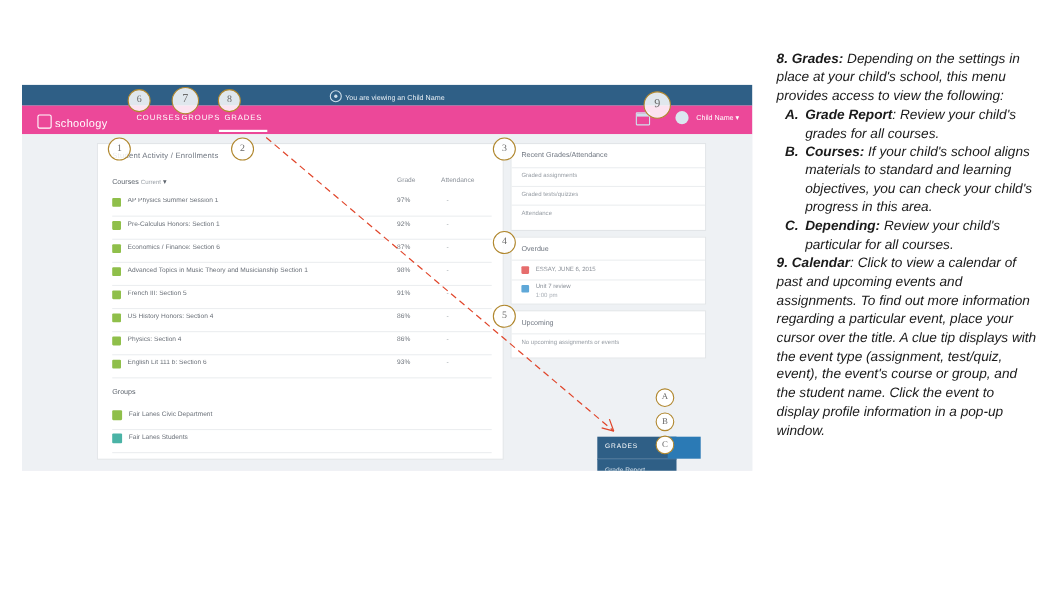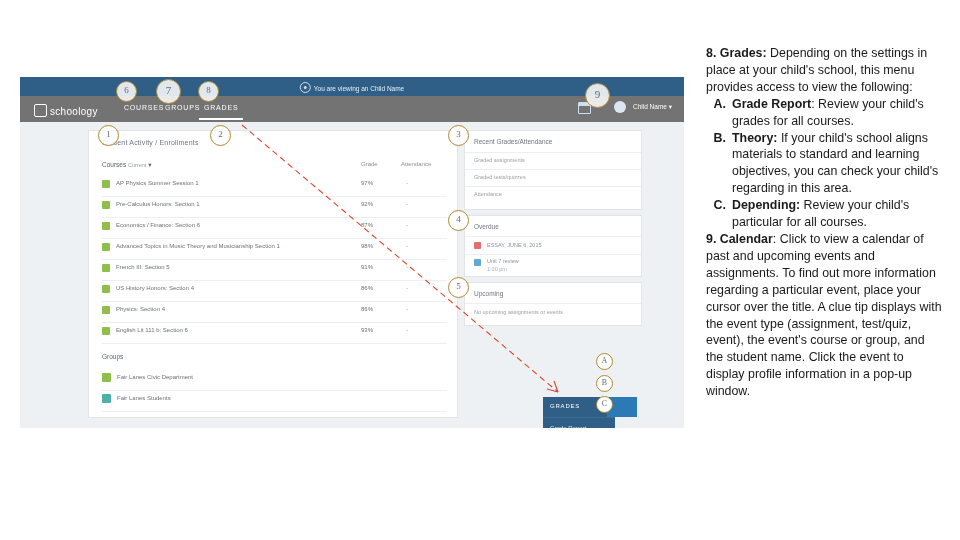--- a/index.html
+++ b/index.html
@@ -60,21 +60,21 @@
     border-radius: 50%;
     background: #cfe0ec;
   }
 
   
   .sc-navbar {
     position: absolute;
     left: 0; top: 19px;
     width: 100%;
     height: 26px;
-    background: #737373;
+    background: #ec4899;
   }
   .sc-logo {
     position: absolute;
     left: 14px; top: 6px;
     font-size: 10px;
     color: #ffffff;
     letter-spacing: .3px;
   }
   .sc-logo .cap {
     display: inline-block;
@@ -359,20 +359,21 @@
 
   
   #text-column {
     position: absolute;
     left: 706px;
     top: 45px;
     width: 238px;
     font-size: 12.4px;
     line-height: 16.9px;
     color: #1a1a1a;
+    font-style: italic;
   }
   #text-column p {
     margin: 0;
   }
   .bold { font-weight: bold; }
   .abc-list {
     list-style: none;
     margin: 0;
     padding: 0;
   }
@@ -537,21 +538,21 @@
 </div>
 
 <div id="text-column">
   <p><span class="bold">8. Grades:</span><span> Depending on the settings in place at your child's school, this menu provides access to view the following:</span></p>
 
   <ul class="abc-list">
     <li class="abc-item">
       <span class="abc-marker">A.</span><span class="bold">Grade Report</span><span>: Review your child's grades for all courses.</span>
     </li>
     <li class="abc-item">
-      <span class="abc-marker">B.</span><span class="bold">Theory:</span><span> If your child's school aligns materials to standard and learning objectives, you can check your child's regarding in this area.</span>
+      <span class="abc-marker">B.</span><span class="bold">Courses:</span><span> If your child's school aligns materials to standard and learning objectives, you can check your child's progress in this area.</span>
     </li>
     <li class="abc-item">
       <span class="abc-marker">C.</span><span class="bold">Depending:</span><span> Review your child's particular for all courses.</span>
     </li>
   </ul>
 
   <p><span class="bold">9. Calendar</span><span>: Click to view a calendar of past and upcoming events and assignments. To find out more information regarding a particular event, place your cursor over the title. A clue tip displays with the event type (assignment, test/quiz, event), the event's course or group, and the student name. Click the event to display profile information in a pop-up window.</span></p>
 </div>
 
 </body></html>

